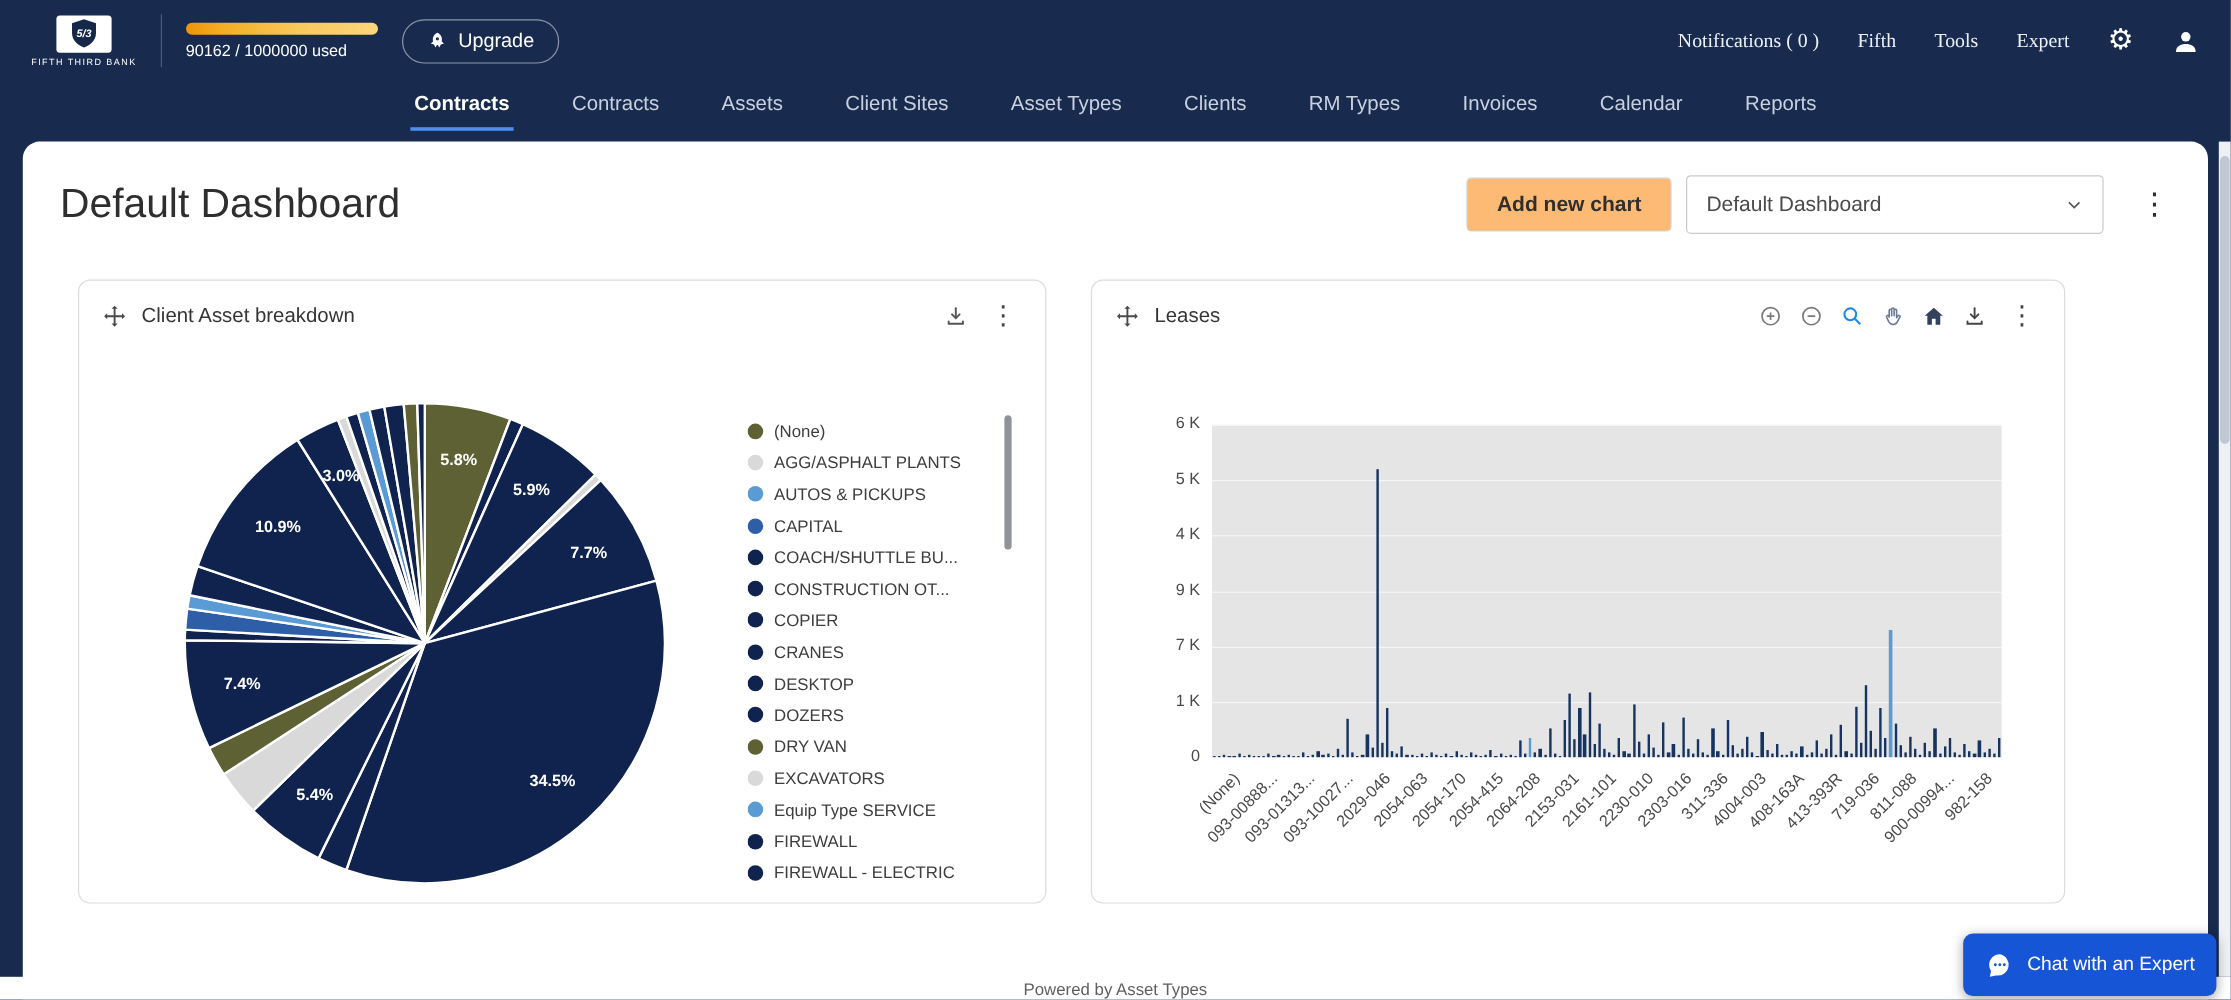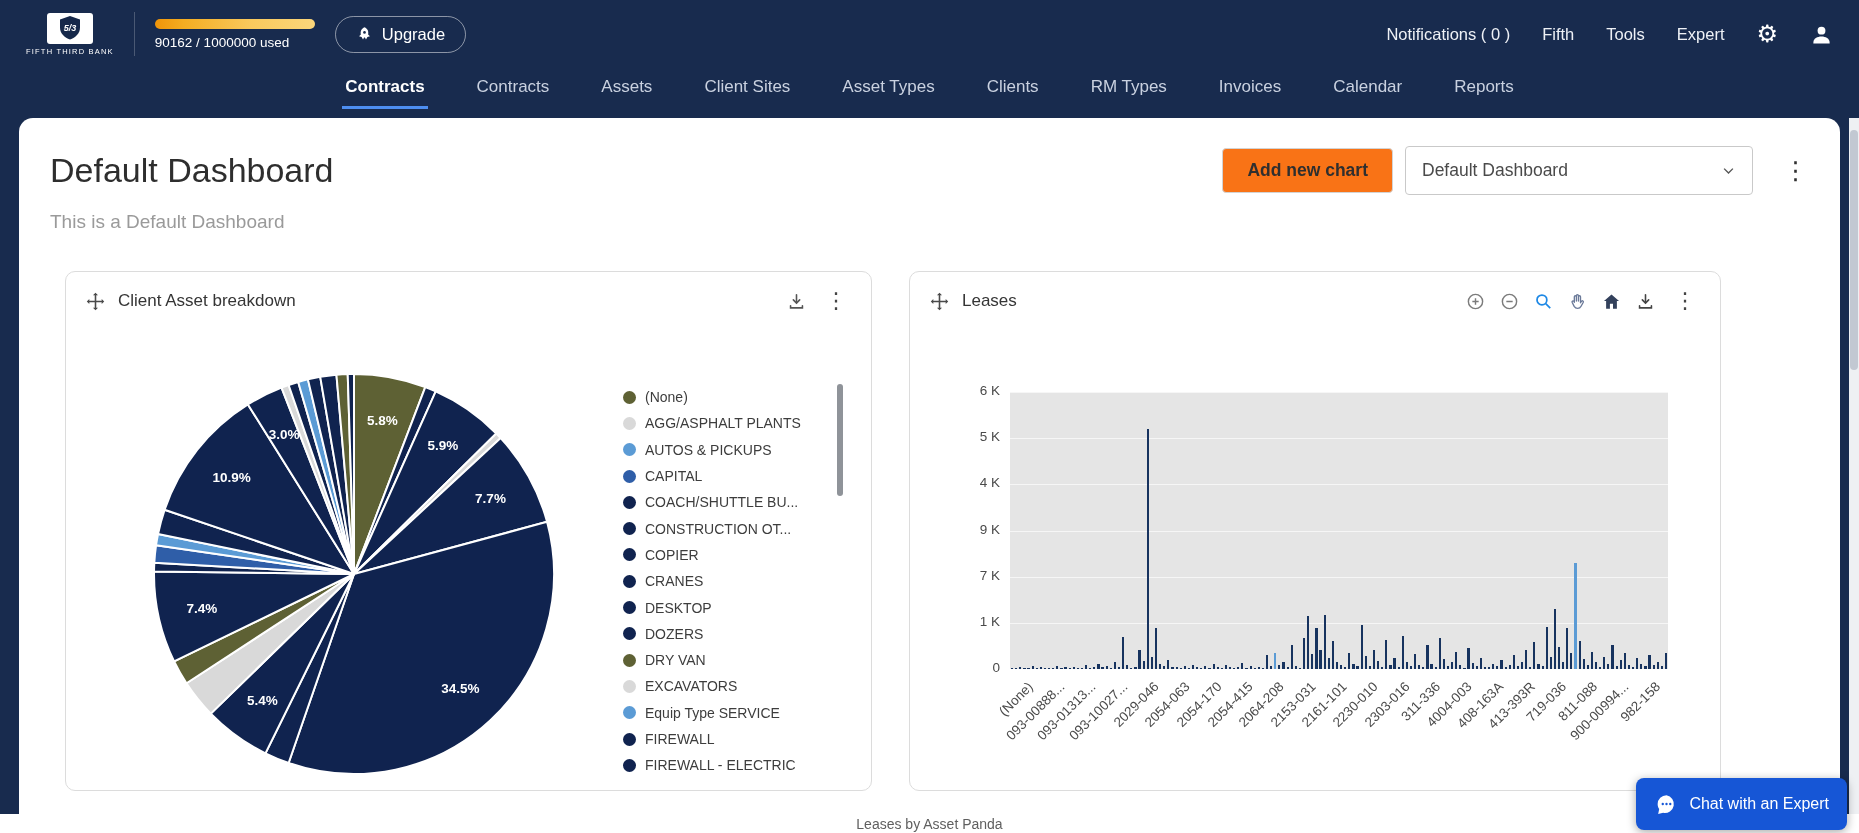--- a/index.html
+++ b/index.html
@@ -10,37 +10,37 @@
   .topbar{height:68px;display:flex;align-items:center;justify-content:space-between;padding:0 26px;}
   .tb-left{display:flex;align-items:center;gap:20px;height:100%;}
   .logo{display:flex;flex-direction:column;align-items:center;gap:3px;cursor:pointer;}
   .logo-box{width:46px;height:31px;background:#fff;border-radius:3px;display:flex;align-items:center;justify-content:center;}
   .logo-caption{color:#fff;font-size:7.5px;letter-spacing:1.2px;white-space:nowrap;text-transform:uppercase;}
   .tb-divider{width:1px;height:44px;background:rgba(255,255,255,0.22);}
   .usage{display:flex;flex-direction:column;gap:6px;width:160px;}
   .usage-bar{height:10px;border-radius:5px;background:linear-gradient(90deg,#ef9409 0%,#f4ad22 18%,#f9c95d 60%,#fbd67b 100%);cursor:pointer;}
   .usage-text{color:#fff;font-size:13.5px;white-space:nowrap;}
   .upgrade-btn{display:flex;align-items:center;gap:9px;height:37px;padding:0 20px;border-radius:19px;border:1px solid rgba(255,255,255,0.5);background:transparent;color:#fff;font-size:16.5px;cursor:pointer;font-family:inherit;}
-  .tb-right{display:flex;align-items:center;gap:32px;}
+  .tb-right{display:flex;align-items:center;gap:32px;font-family:Liberation Serif, serif;}
   .tb-link{color:#eef1f6;font-size:16.5px;cursor:pointer;white-space:nowrap;}
   .gear-ic{color:#fff;font-size:24px;line-height:1;cursor:pointer;}
   .user-ic{cursor:pointer;display:flex;}
 
   
   .tabs{height:50px;display:flex;justify-content:center;align-items:center;gap:46px;}
   .tab{color:#c9d1e0;font-size:17px;padding:0 3px 9px;border-bottom:3px solid transparent;cursor:pointer;line-height:20px;white-space:nowrap;}
   .tab.active{color:#fff;font-weight:700;border-bottom-color:#4d8ef0;}
 
   
   .panel{position:absolute;left:19px;right:19px;top:118px;bottom:0;background:#fff;border-radius:14px 14px 0 0;overflow:hidden;}
   .page-head-row{display:flex;align-items:center;justify-content:space-between;padding:28px 28px 0 31px;}
   .page-title{font-size:34px;color:#2e2e2e;font-weight:500;}
   .subtitle{font-size:19px;color:#9a9a9a;margin:16px 0 0 31px;}
   .controls{display:flex;align-items:center;gap:12px;}
-  .btn-add{height:45px;padding:0 24px;background:#f97316;border:1px solid #d3d3d3;border-radius:4px;font-size:17.5px;color:#2f2f2f;font-weight:600;cursor:pointer;font-family:inherit;white-space:nowrap;}
+  .btn-add{height:45px;padding:0 24px;background:#fdba74;border:1px solid #d3d3d3;border-radius:4px;font-size:17.5px;color:#2f2f2f;font-weight:600;cursor:pointer;font-family:inherit;white-space:nowrap;}
   .select{width:348px;height:49px;border:1px solid #c9c9c9;border-radius:4px;display:flex;align-items:center;justify-content:space-between;padding:0 16px;font-size:17.5px;color:#4a4a4a;cursor:pointer;background:#fff;}
   .kebab{font-size:22px;color:#444;line-height:1;cursor:pointer;padding:0 4px;}
   .kebab.big{font-size:25px;color:#2f2f2f;margin-left:14px;}
 
   
   .cards{display:flex;gap:37px;margin:38px 0 0 46px;}
   .card{border:1px solid #dcdcdc;border-radius:10px;height:520px;position:relative;background:#fff;overflow:hidden;}
   .card.pie-card{width:807px;}
   .card.leases-card{width:812px;}
   .card-head{display:flex;align-items:center;gap:13px;padding:18px 20px 0;}
@@ -139,21 +139,20 @@
         <span>Default Dashboard</span>
         <span class="mb-icon">
           <svg width="15" height="15" viewBox="0 0 24 24" fill="none" stroke="#555" stroke-width="2.2">
               <path d="M5 9l7 7 7-7"></path>
             </svg>
         </span>
       </div>
       <span class="kebab big">⋮</span>
     </div>
   </div>
-  <div class="subtitle">This is a Default Dashboard</div>
 
   <div class="cards">
 
     <section class="card pie-card">
       <div class="card-head">
         <span class="drag-ic">
           <svg width="19" height="19" viewBox="0 0 24 24" fill="#4a4a4a">
               <path d="M12 1l3.2 3.2h-2.2v6.8h6.8V8.8L23 12l-3.2 3.2v-2.2h-6.8v6.8h2.2L12 23l-3.2-3.2h2.2v-6.8H4.2v2.2L1 12l3.2-3.2v2.2h6.8V4.2H8.8z"></path>
             </svg>
         </span>
@@ -555,21 +554,21 @@
           </div>
           <div class="xtick-anchor" style="left: 742.3px; top: 407px;">
             <span class="xtick">982-158</span>
           </div>
         </div>
     </section>
   </div>
 </main>
 
 <div class="footer">
-  <span>Leases by Asset Panda</span>
+  <span>Powered by Asset Types</span>
 </div>
 
 <div class="chat-btn">
   <span class="mb-icon">
     <svg width="25" height="25" viewBox="0 0 24 24">
         <path d="M12 3a8.5 8.5 0 00-8.5 8.5c0 1.8.55 3.5 1.5 4.9L4 21l4.8-1A8.5 8.5 0 1012 3z" fill="#fff"></path>
         <circle cx="8.4" cy="11.5" r="1.15" fill="#1656d6"></circle>
         <circle cx="12" cy="11.5" r="1.15" fill="#1656d6"></circle>
         <circle cx="15.6" cy="11.5" r="1.15" fill="#1656d6"></circle>
       </svg>

